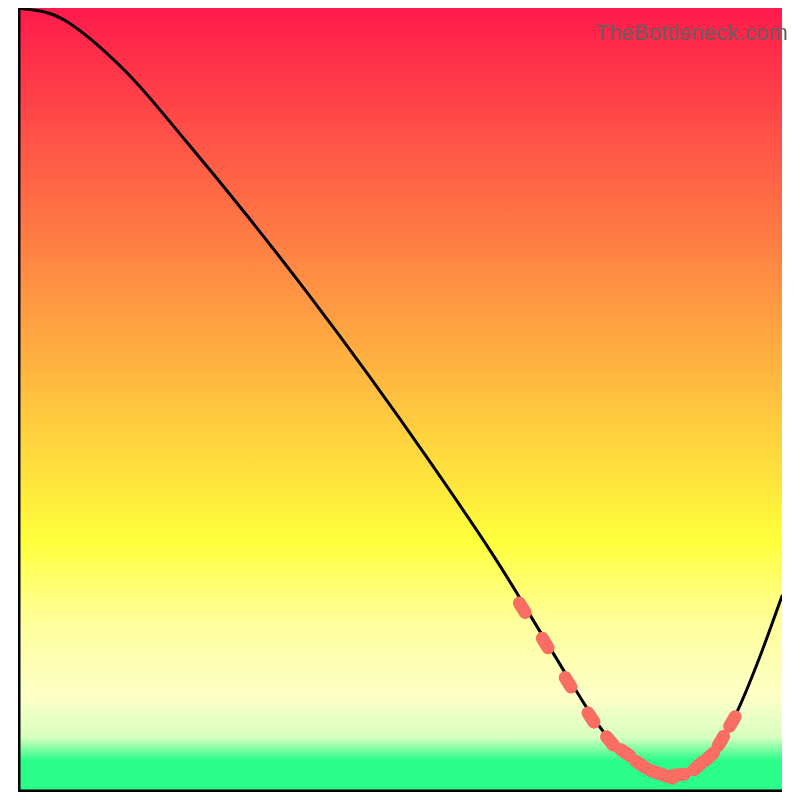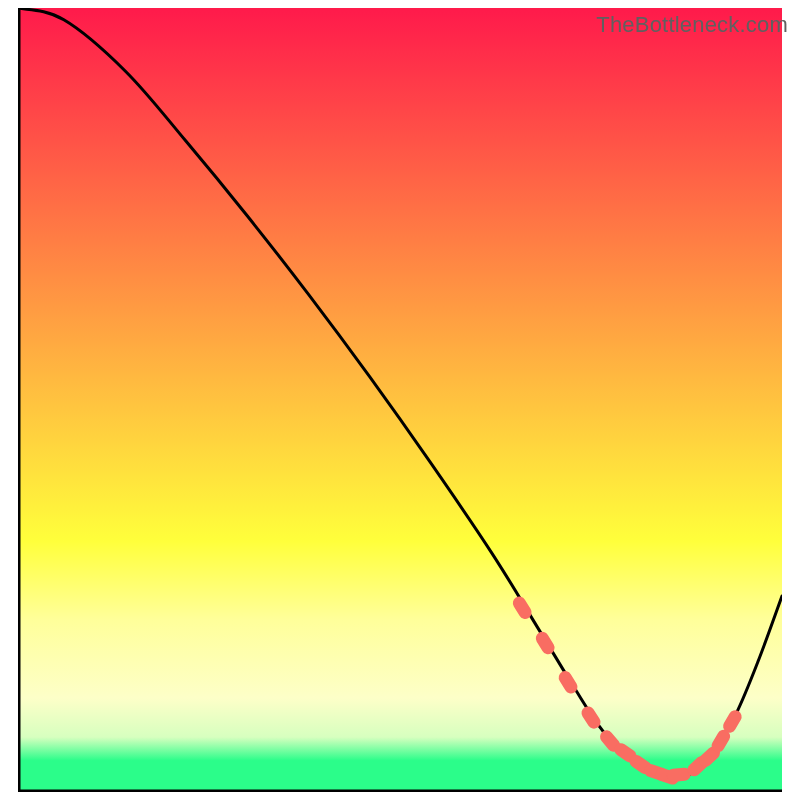--- a/index.html
+++ b/index.html
@@ -11,21 +11,21 @@
     background: #ffffff;
     font-family: Arial, Helvetica, sans-serif;
   }
   .stage {
     position: relative;
     width: 800px;
     height: 800px;
   }
   .watermark {
     position: absolute;
-    top: 12px;
+    top: 20px;
     right: 12px;
     font-size: 22px;
     font-weight: 500;
     color: #606060;
     letter-spacing: 0.2px;
     z-index: 5;
   }
   .plot {
     position: absolute;
     left: 18px;

